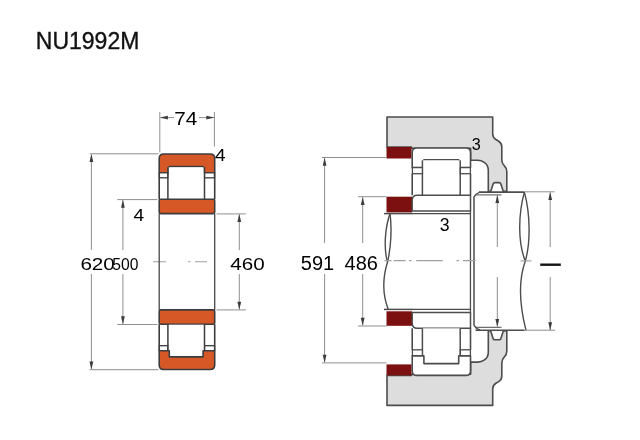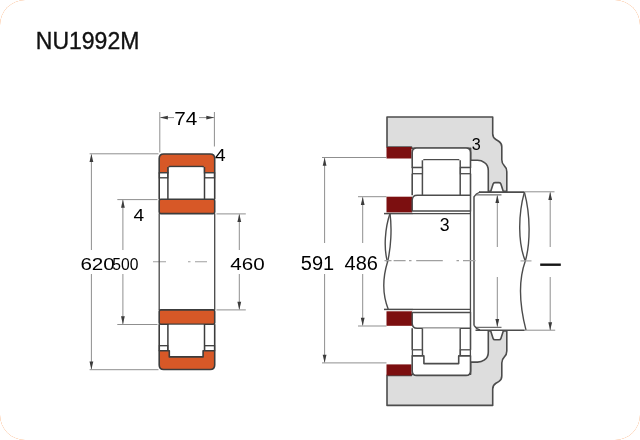--- a/index.html
+++ b/index.html
@@ -1,16 +1,16 @@
 <!DOCTYPE html>
 <html><head>
 <meta charset="utf-8">
 <style>
 html,body{margin:0;padding:0;background:#ffffff;}
-#page{position:relative;width:640px;height:440px;background:#f97316;font-family:"Liberation Sans", sans-serif;overflow:hidden;border-radius:25px;}
+#page{position:relative;width:640px;height:440px;background:#f97316;font-family:"Liberation Sans", sans-serif;overflow:hidden;}
 svg{position:absolute;left:0;top:0;will-change:transform;}
 text{font-family:"Liberation Sans", sans-serif;}
 </style>
 </head>
 <body>
 <div id="page">
 <svg width="640" height="440" viewBox="0 0 640 440">
 
 <rect x="0" y="0" width="640" height="440" fill="#ffffff"></rect>
 

